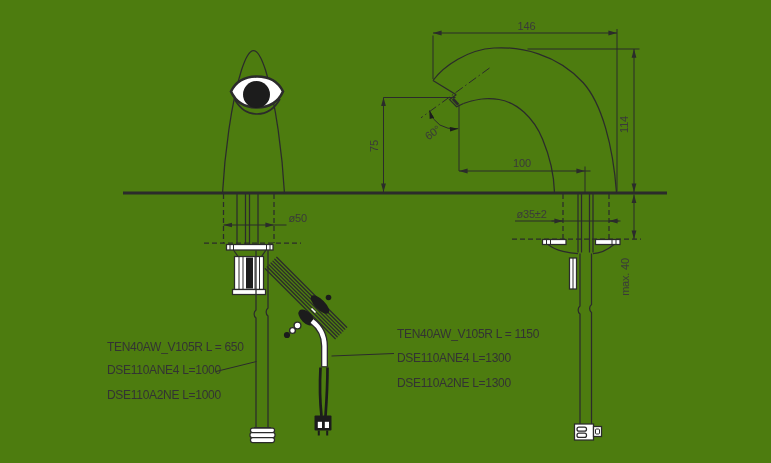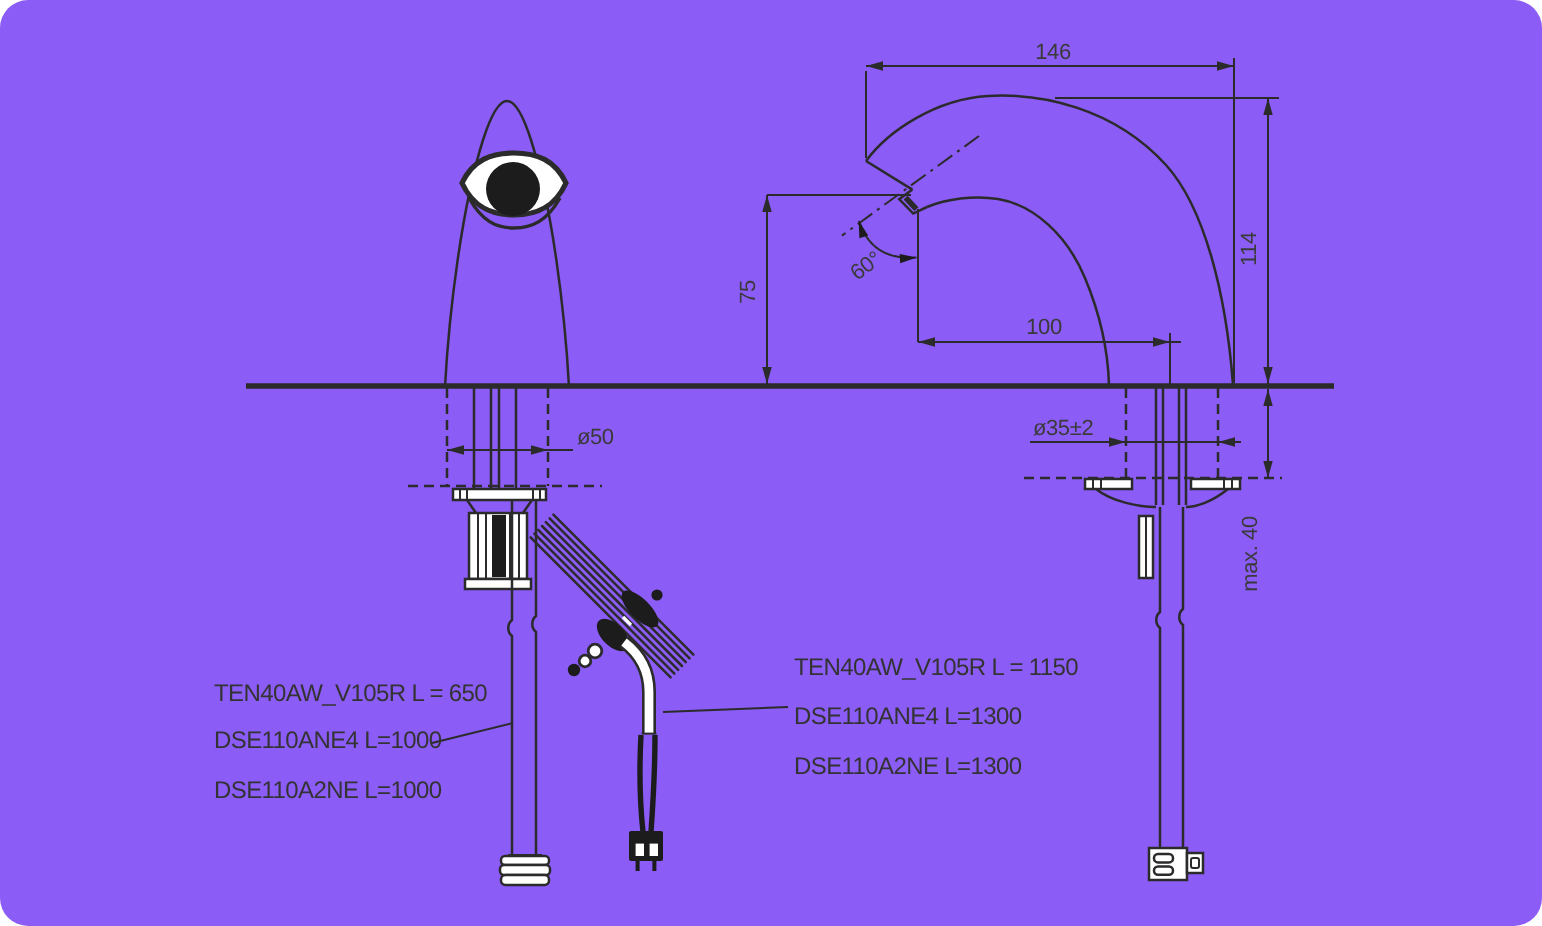--- a/index.html
+++ b/index.html
@@ -1,17 +1,17 @@
 <!DOCTYPE html>
 <html><head>
 <meta charset="utf-8">
 <style>
   html,body{margin:0;padding:0;background:#fff;}
-  #stage{position:relative;width:771px;height:463px;background:#8b5cf6;overflow:hidden;
-         font-family:"Liberation Sans",sans-serif;border-radius:14px;}
+  #stage{position:relative;width:771px;height:463px;background:#4d7c0f;overflow:hidden;
+         font-family:"Liberation Sans",sans-serif;}
   svg{display:block;}
   .ln{stroke:#2b2b2b;fill:none;stroke-width:1.25;}
   .thick{stroke-width:2.8;}
   .med{stroke-width:2.6;}
   .accent{stroke-width:2.8;}
   .thin{stroke-width:1;}
   .dash{stroke-dasharray:5 3;}
   .cl{stroke-dasharray:9 3 1.5 3;stroke-width:1;}
   .fillw{fill:#ffffff;}
   .dark{fill:#1c1c1c;stroke:none;}

